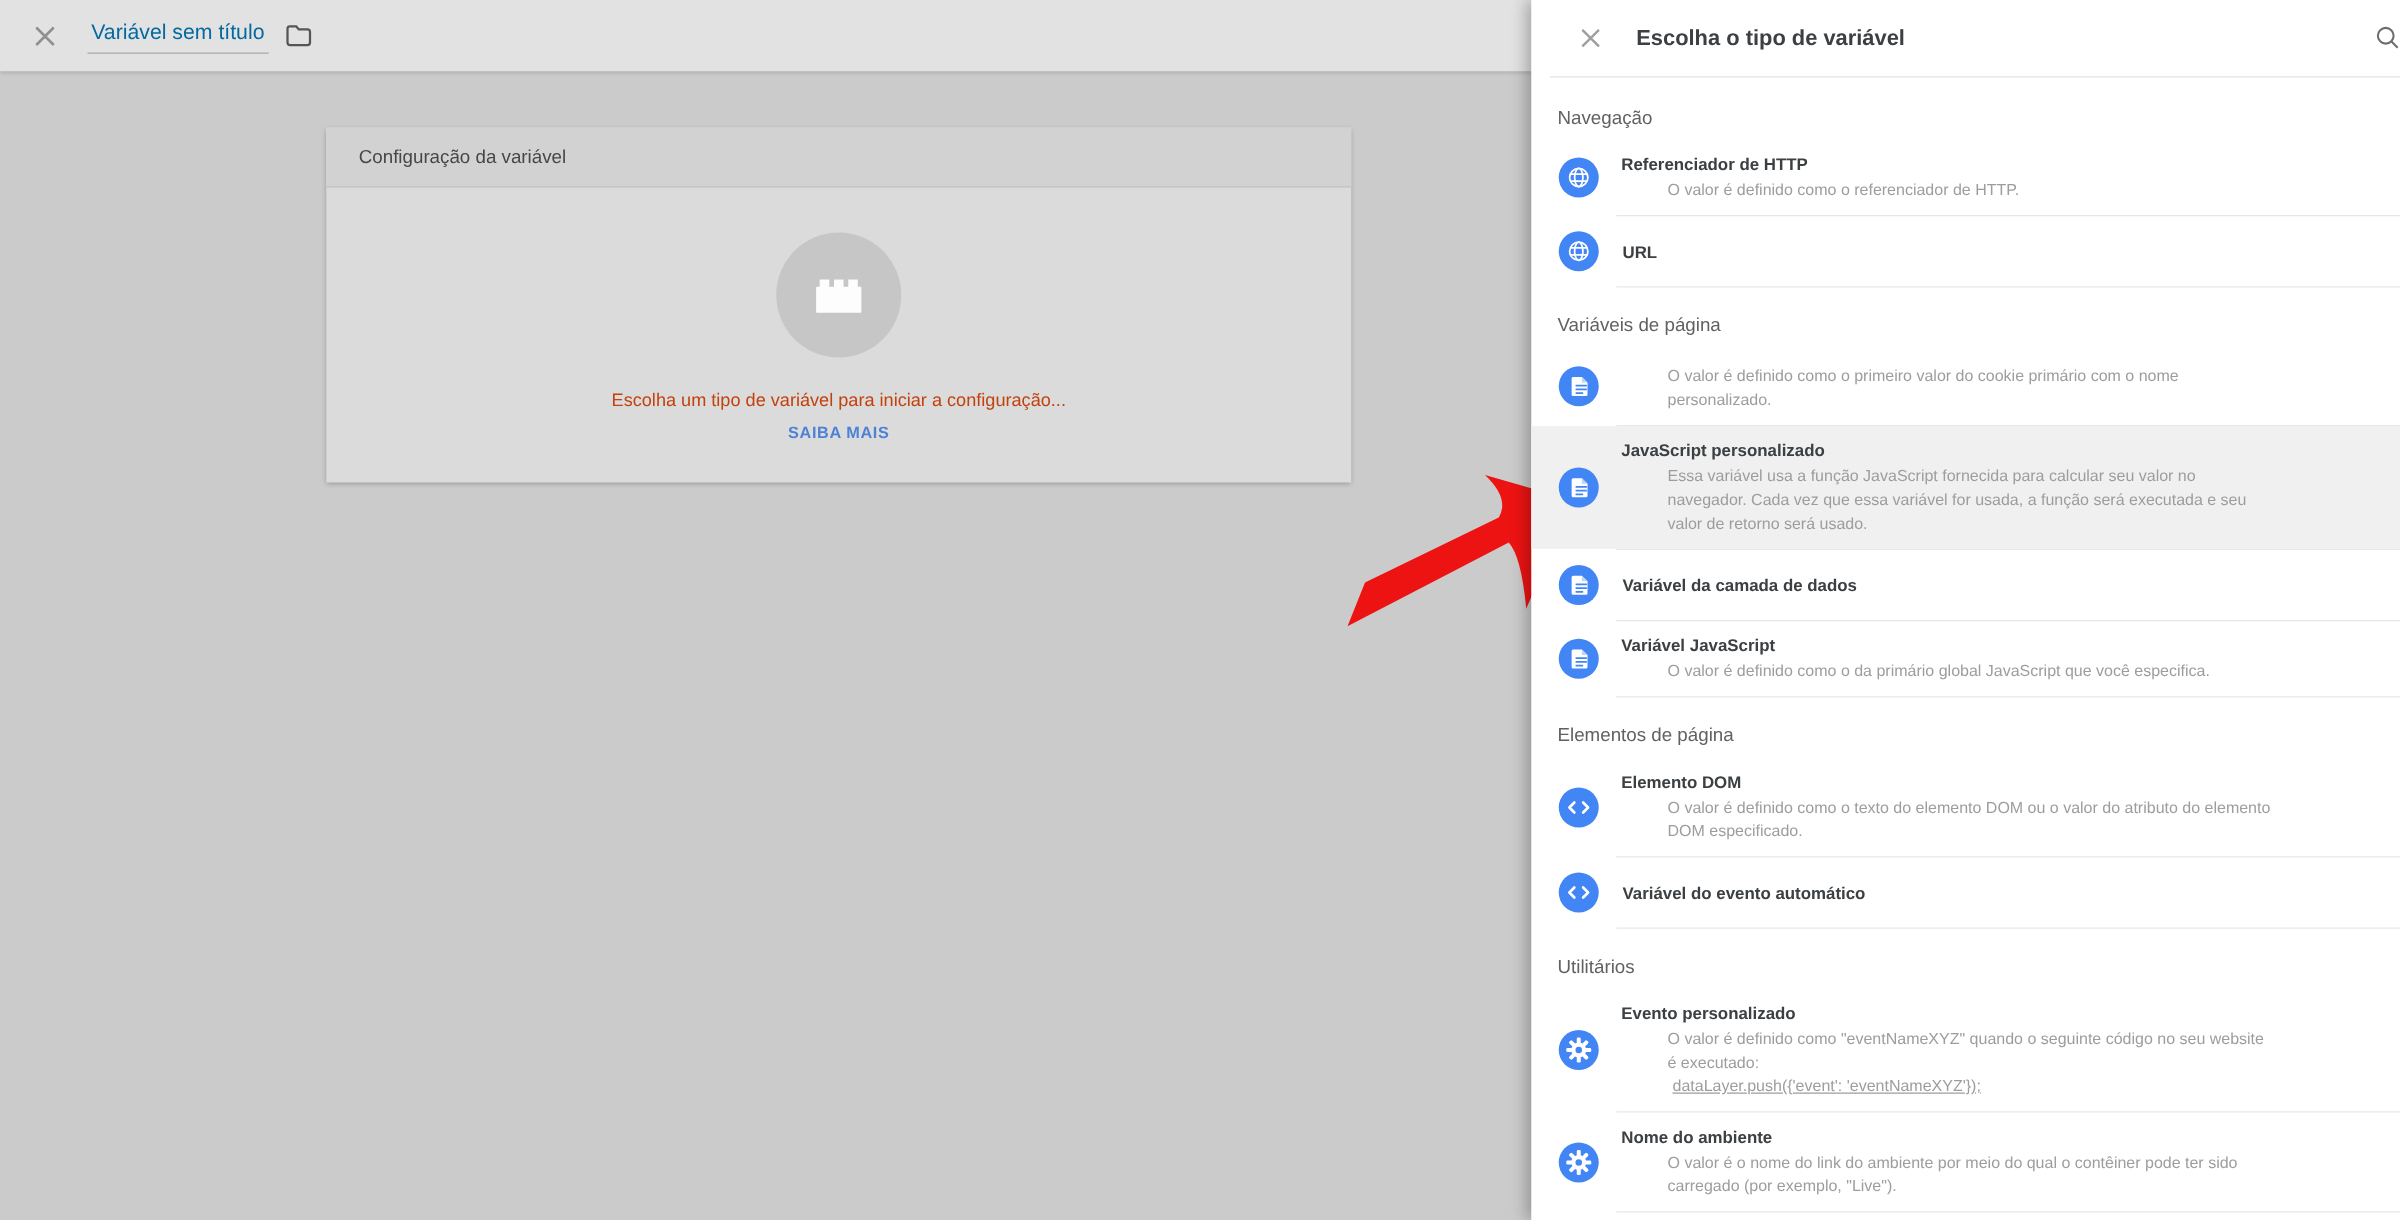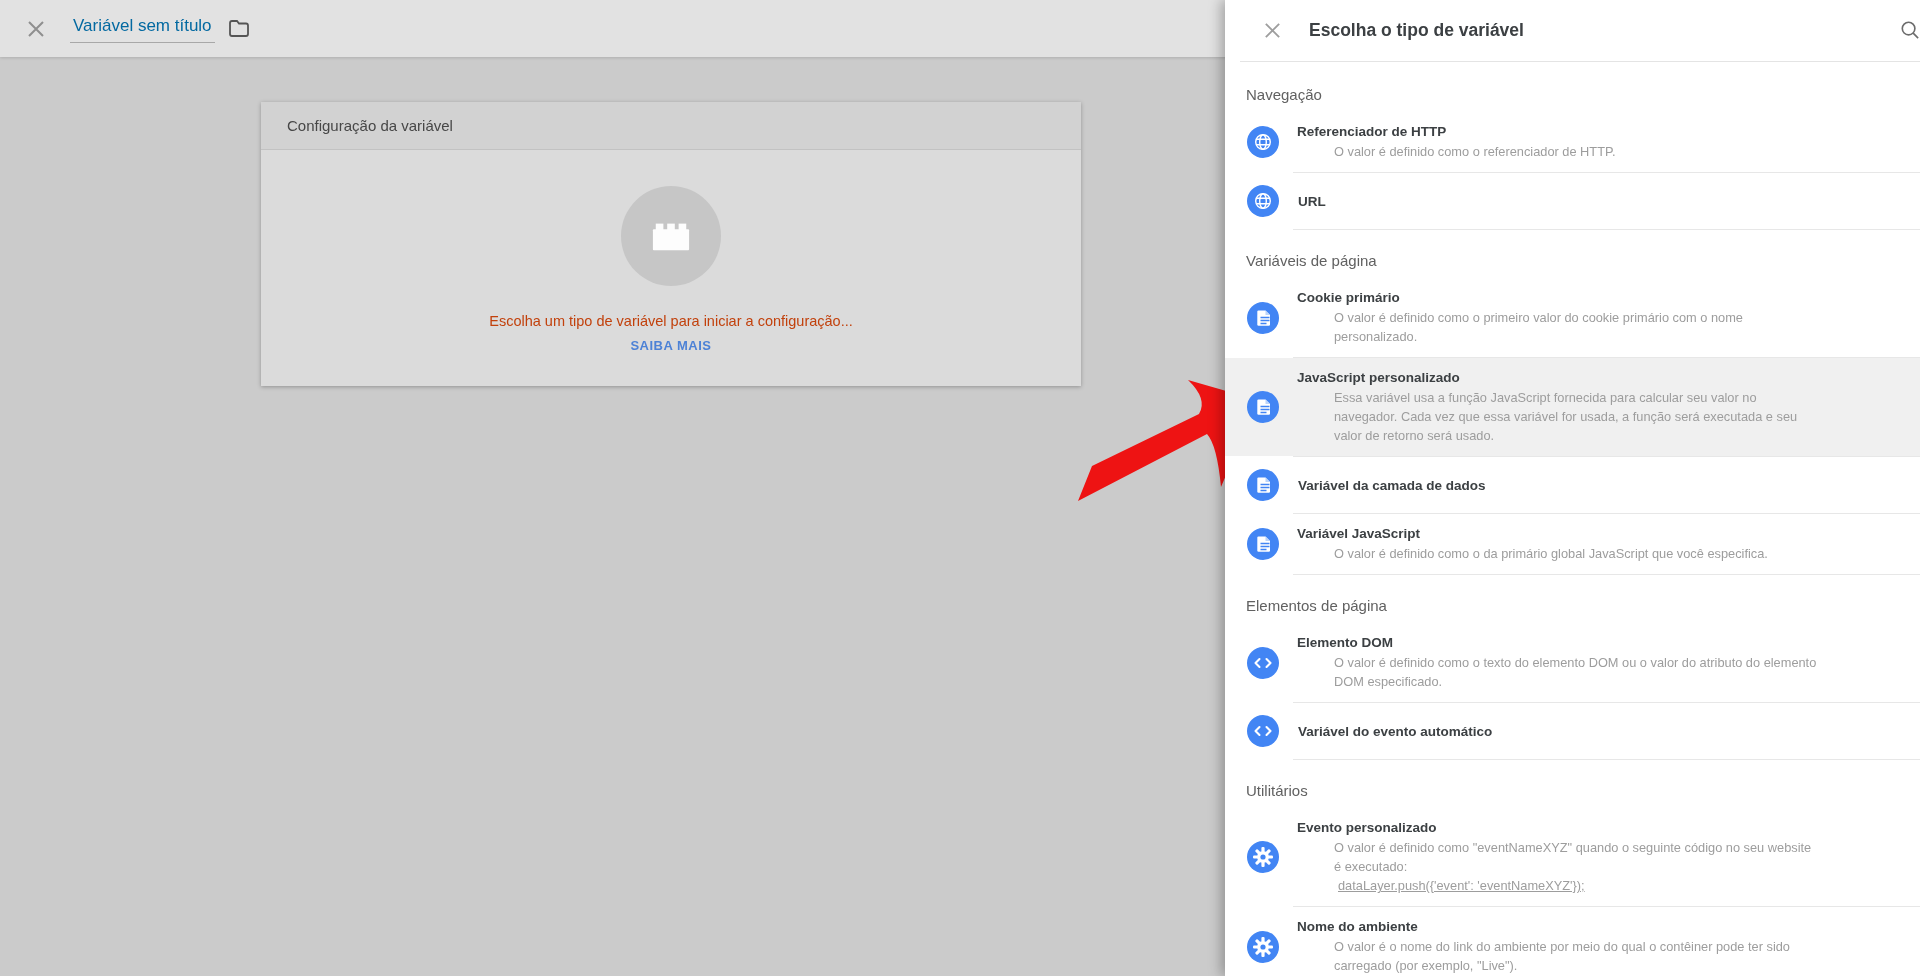--- a/index.html
+++ b/index.html
@@ -144,21 +144,20 @@
         <div class="vrow">
     <span class="vrow-icon"><svg width="34" height="34" viewBox="0 0 34 34">
               <circle cx="17" cy="17" r="16" fill="#4285f4"></circle>
     <path d="M12.5 9.5 h7 l4.5 4.5 v9.5 q0 1.2 -1.2 1.2 h-10.3 q-1.2 0 -1.2 -1.2 v-12.8 q0 -1.2 1.2 -1.2 z" fill="#fff"></path>
     <path d="M19.5 9.5 l4.5 4.5 h-4.5 z" fill="#bcd4f9"></path>
     <g stroke="#4285f4" stroke-width="1.4">
                 <path d="M14.5 16.5 h9 M14.5 19.5 h9 M14.5 22.5 h6"></path>
               </g>
             </svg></span>
     <span class="vrow-text">
-      <div class="vrow-title">Cookie primário</div>
       <div class="vrow-desc">O valor é definido como o primeiro valor do cookie primário com o nome personalizado.</div>
     </span>
   </div>
         <div class="vdivider"></div>
         <div class="vrow active">
     <span class="vrow-icon"><svg width="34" height="34" viewBox="0 0 34 34">
               <circle cx="17" cy="17" r="16" fill="#4285f4"></circle>
     <path d="M12.5 9.5 h7 l4.5 4.5 v9.5 q0 1.2 -1.2 1.2 h-10.3 q-1.2 0 -1.2 -1.2 v-12.8 q0 -1.2 1.2 -1.2 z" fill="#fff"></path>
     <path d="M19.5 9.5 l4.5 4.5 h-4.5 z" fill="#bcd4f9"></path>
     <g stroke="#4285f4" stroke-width="1.4">

